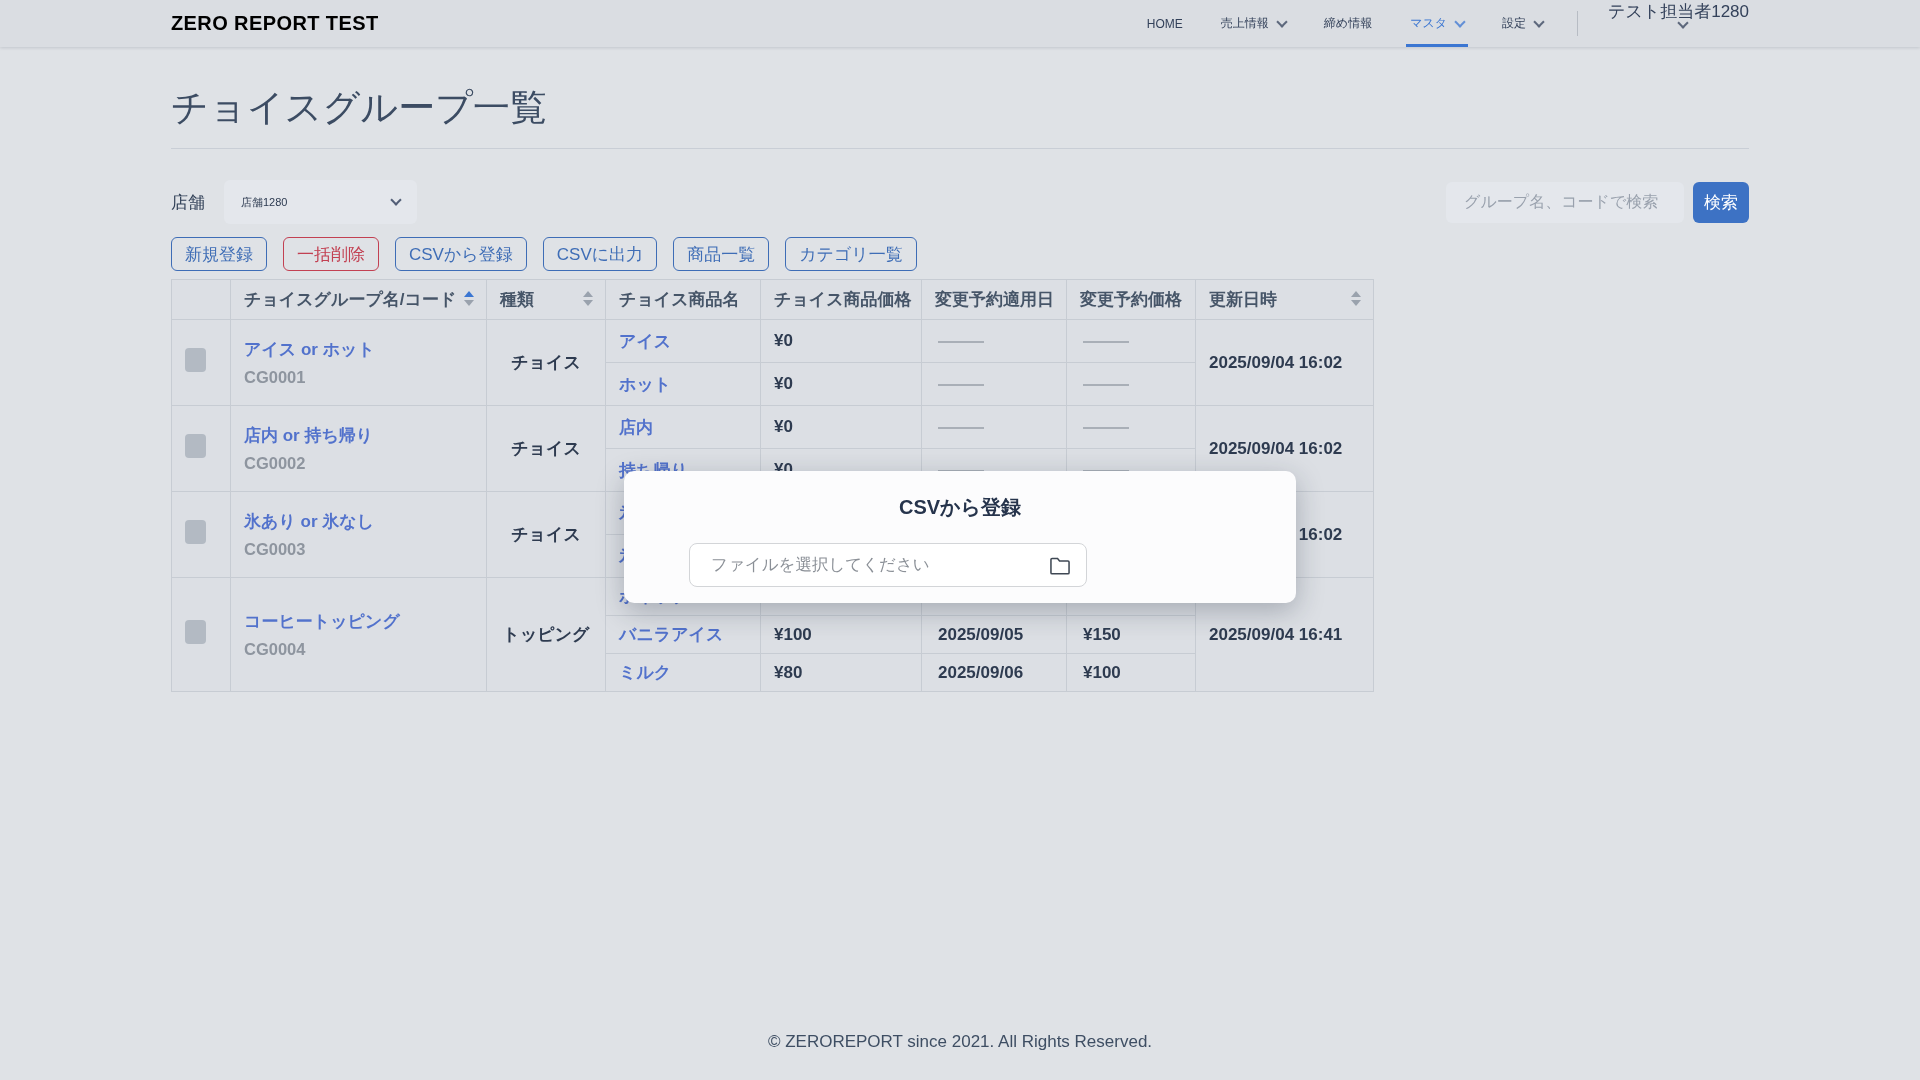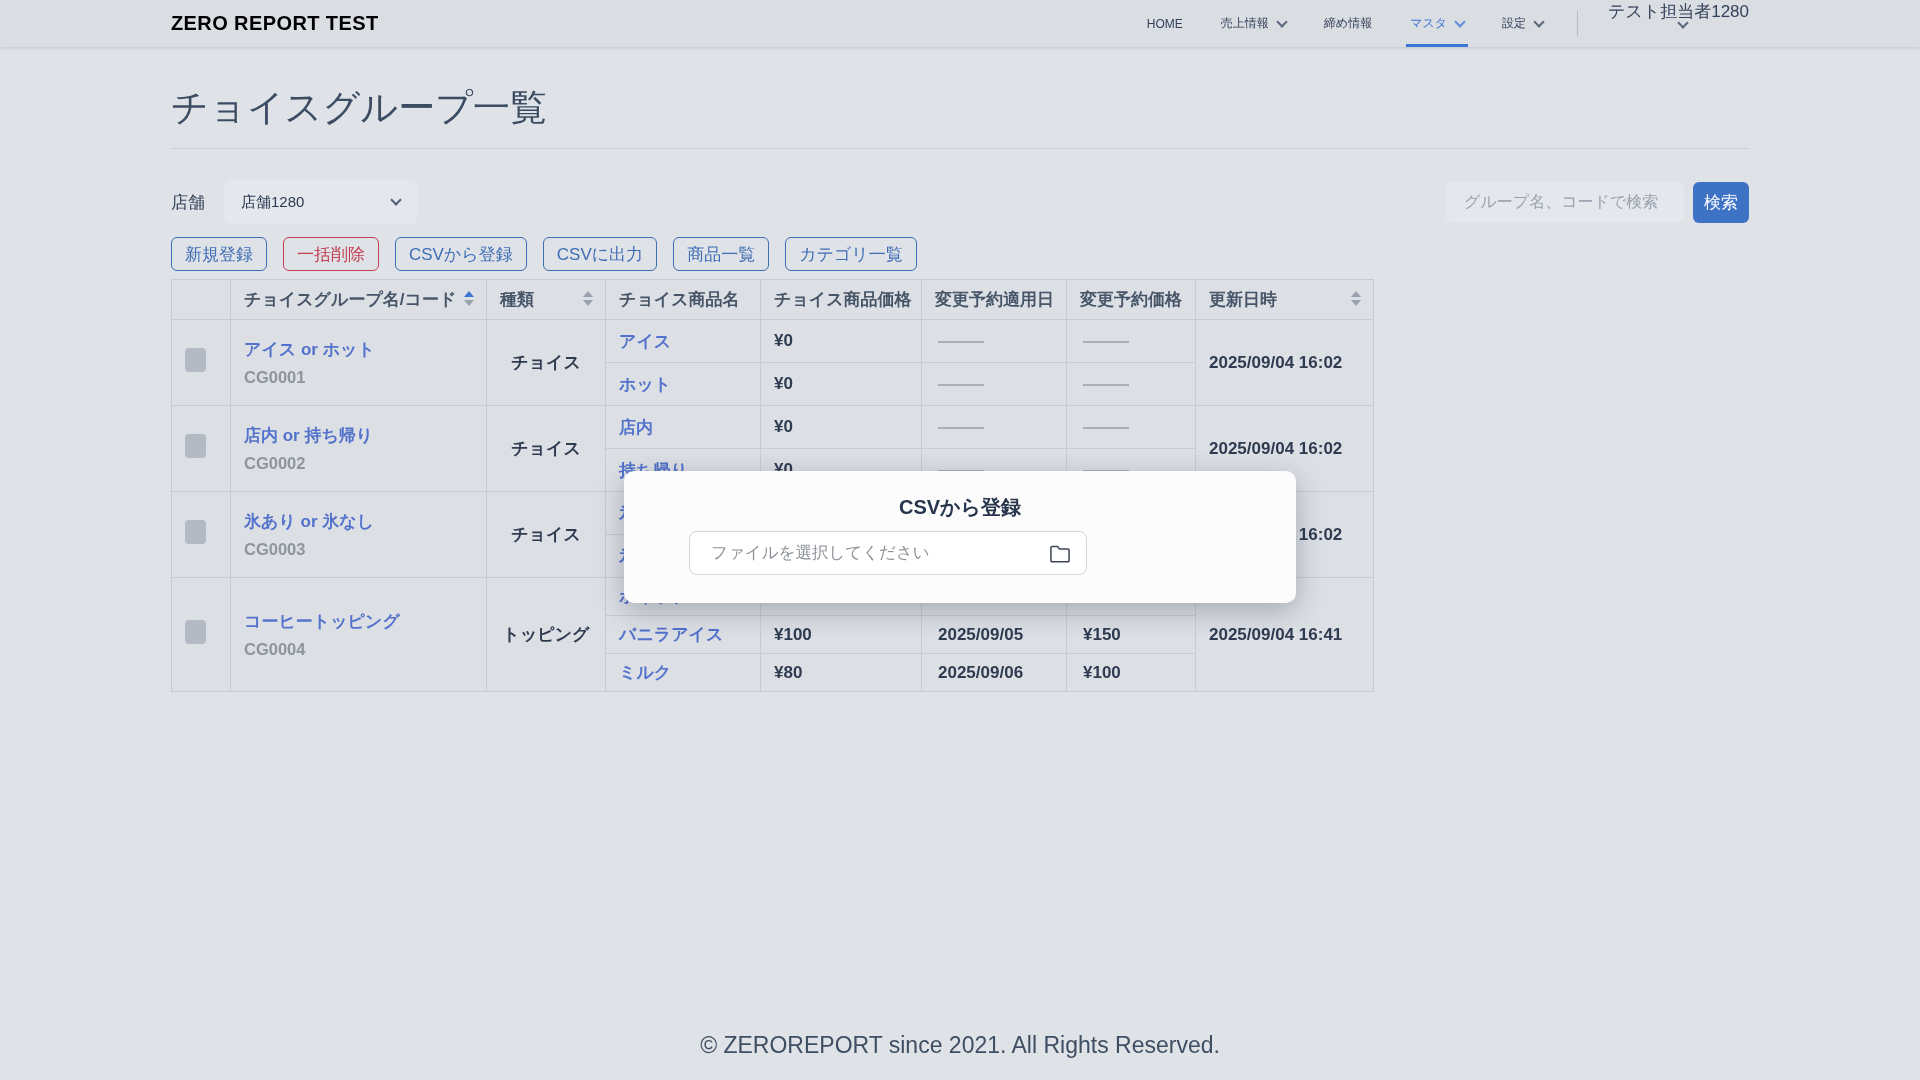--- a/index.html
+++ b/index.html
@@ -33,21 +33,21 @@
 
   
   .main { padding:36px 171px 0 171px; }
   .page-title { font-size:37px; font-weight:400; color:#3c4c63; }
   .title-rule { border:none; border-top:1px solid #c9ced6; margin-top:15px; }
 
   .filter-row { margin-top:31px; display:flex; align-items:center; }
   .store-label { font-size:17px; color:#2f3e55; margin-right:19px; }
   .store-select { width:193px; height:44px; background:#e4e7ec; border-radius:6px;
     display:flex; align-items:center; justify-content:space-between;
-    padding:0 17px; font-size:15px; color:#2c3a50; cursor:pointer; }
+    padding:0 17px; font-size:11px; color:#2c3a50; cursor:pointer; }
   .store-select .chev { opacity:.9; color:#43506a; }
   .search-wrap { margin-left:auto; display:flex; align-items:center; }
   .search-input { width:238px; height:41px; background:#e4e7ec; border:none;
     border-radius:6px; padding:0 18px; font-size:16px; color:#2c3a50; outline:none;
     font-family:inherit; }
   .search-input::placeholder { color:#99a1ad; }
   .search-btn { width:56px; height:41px; margin-left:9px; border:none; border-radius:6px;
     background:#3d72c4; color:#fff; font-size:17px; cursor:pointer; font-family:inherit; }
 
   .actions-row { margin-top:13px; display:flex; gap:16px; }
@@ -86,29 +86,29 @@
   .dashcell::after { content:''; display:inline-block; width:46px; height:2px;
     background:#a9afb7; vertical-align:middle; }
   .c-upd { padding-left:13px; color:#2e3b50; }
 
   
   .modal { position:absolute; left:624px; top:471px; width:672px; height:132px;
     background:#fcfcfd; border-radius:10px; z-index:50;
     box-shadow:0 8px 28px rgba(25,35,55,.28); }
   .modal-title { text-align:center; padding-top:23px; font-size:20px; font-weight:700;
     color:#26344c; }
-  .file-box { position:absolute; left:65px; top:60px; width:398px; height:44px;
+  .file-box { position:absolute; left:65px; top:72px; width:398px; height:44px;
     background:#fff; border:1px solid #d3d5d8; border-radius:8px;
     display:flex; align-items:center; justify-content:space-between;
     padding:0 15px 0 21px; cursor:pointer; }
   .file-placeholder { font-size:16.5px; color:#8b9097; }
 
   
   .footer { position:absolute; top:1032px; left:0; width:100%; text-align:center;
-    font-size:23px; color:#3e4e63; }
+    font-size:17px; color:#3e4e63; }
 </style>
 </head>
 <body>
 
 <header class="topbar">
   <div class="brand">ZERO REPORT TEST</div>
   <nav class="nav">
     <div class="nav-item">
       <span>HOME</span>
     </div>

